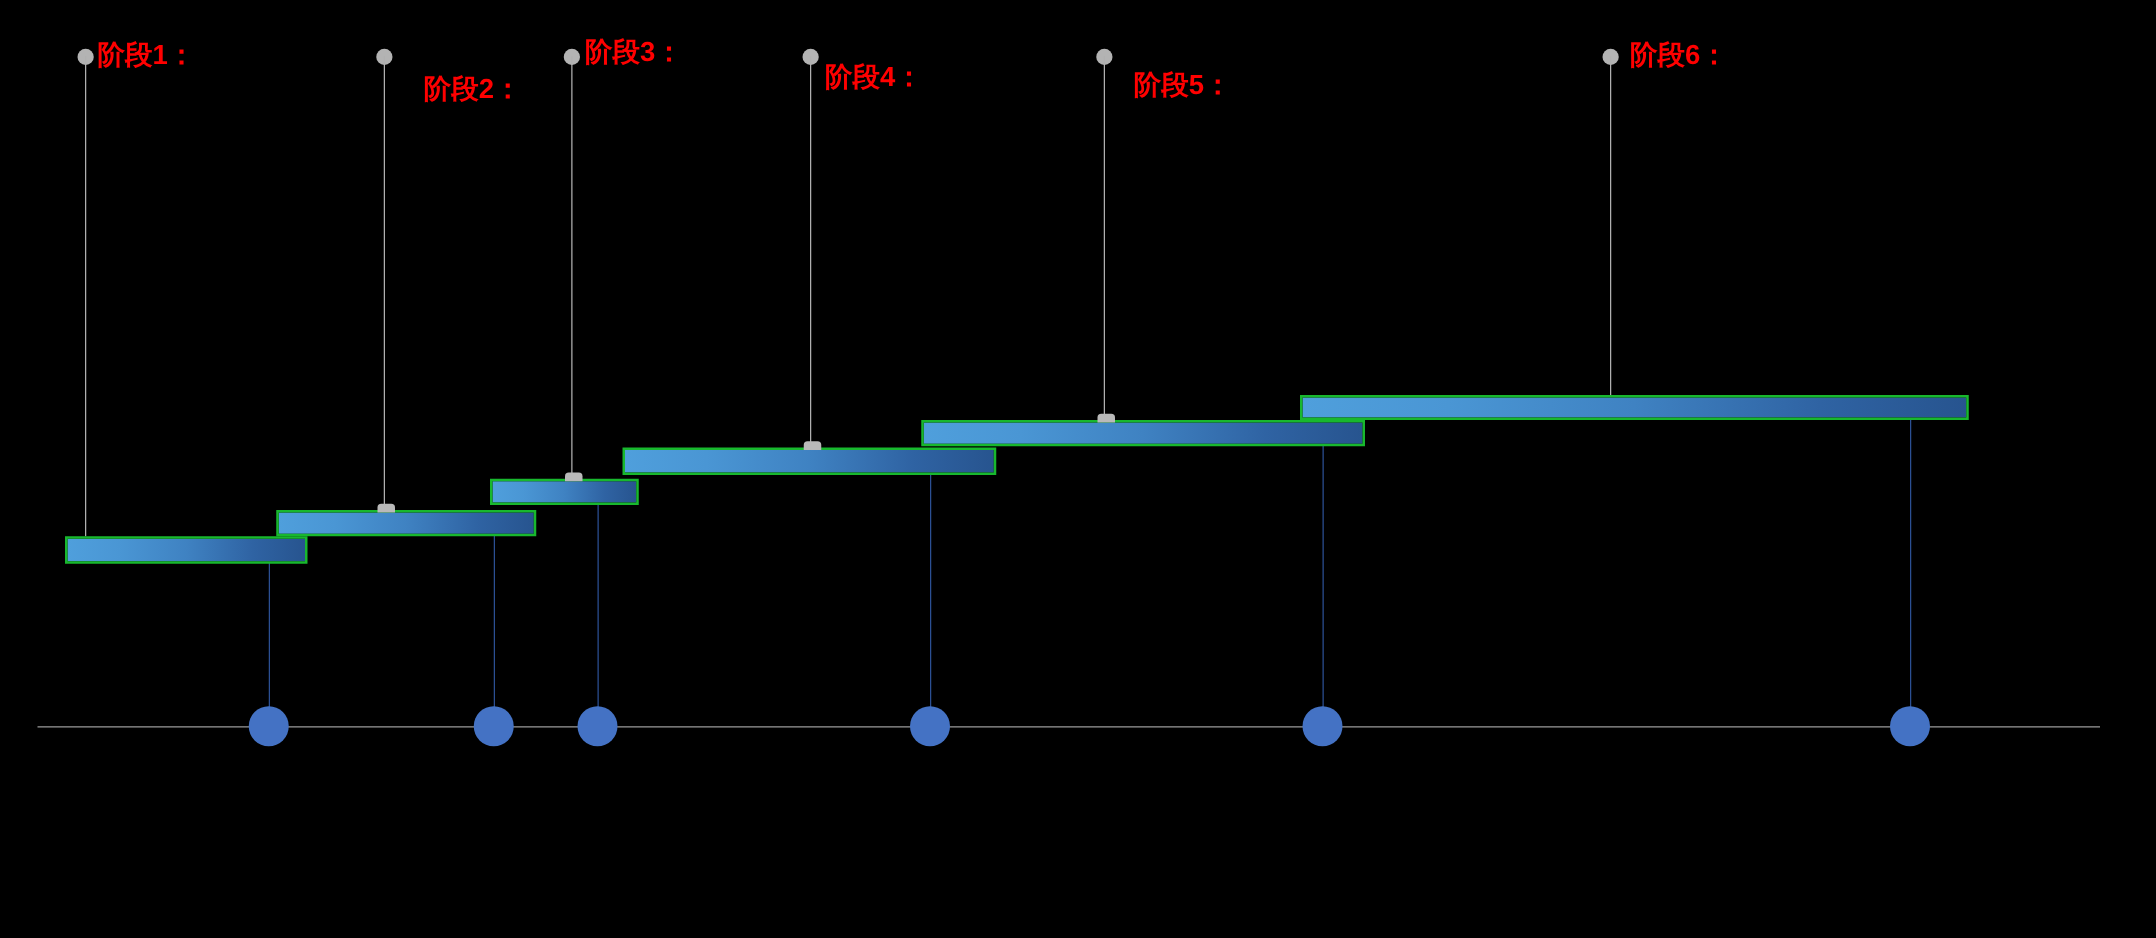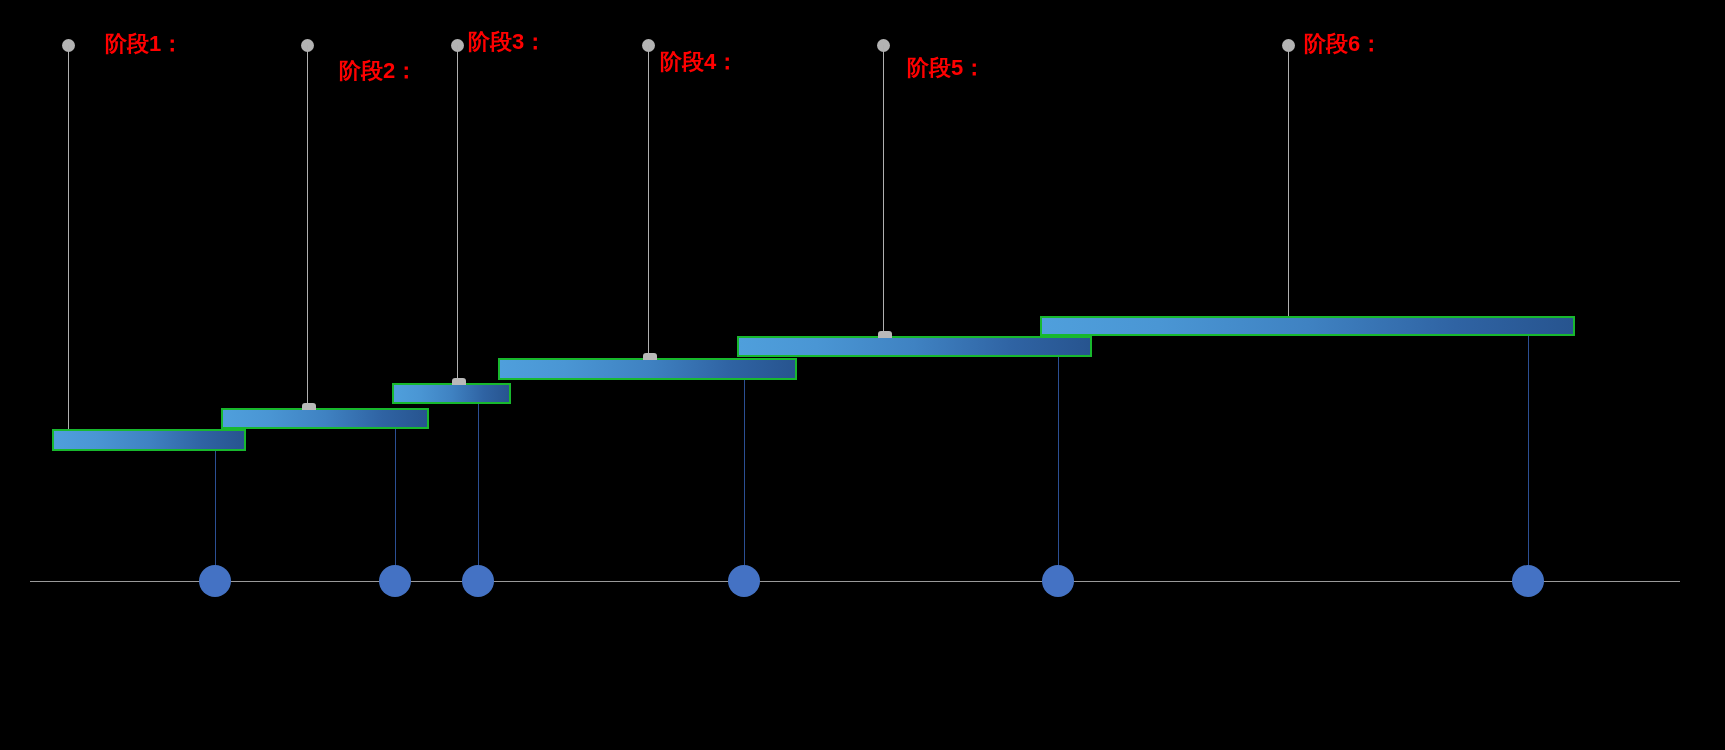--- a/index.html
+++ b/index.html
@@ -33,21 +33,21 @@
 </head>
 <body>
 
 <div id="stage">
 
   <div class="axis-line" style="left:30px;top:581px;width:1650px;"></div>
 
   <div class="ms" style="left:68px;top:45px;">
     <div class="ms-dot"></div>
     <div class="ms-stem" style="height:384px;"></div>
-    <div class="ms-label" style="left:10px;top:-16px;margin-left:27px;">阶段1：</div>
+    <div class="ms-label" style="left:10px;top:-16px;">阶段1：</div>
   </div>
 
   <div class="ms" style="left:307px;top:45px;">
     <div class="ms-dot"></div>
     <div class="ms-stem" style="height:363px;"></div>
     <div class="ms-label" style="left:32px;top:11px;">阶段2：</div>
   </div>
 
   <div class="ms" style="left:457px;top:45px;">
     <div class="ms-dot"></div>

